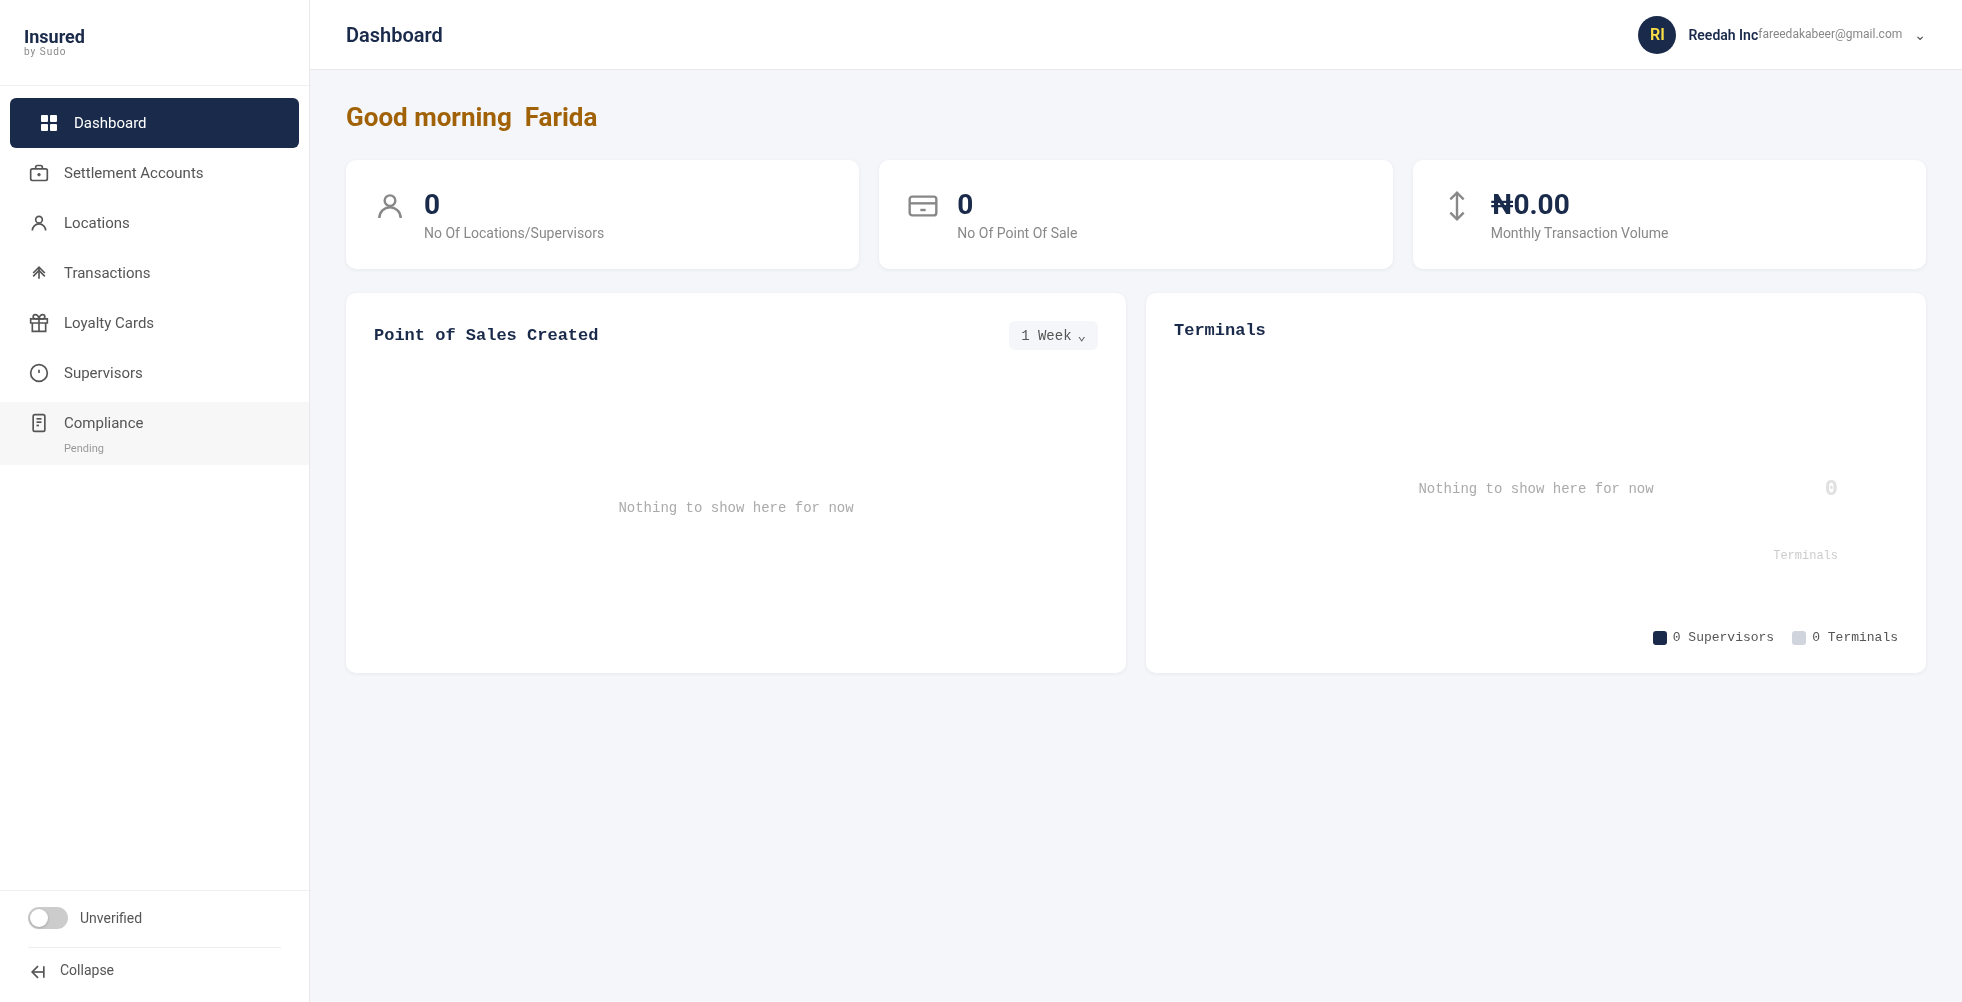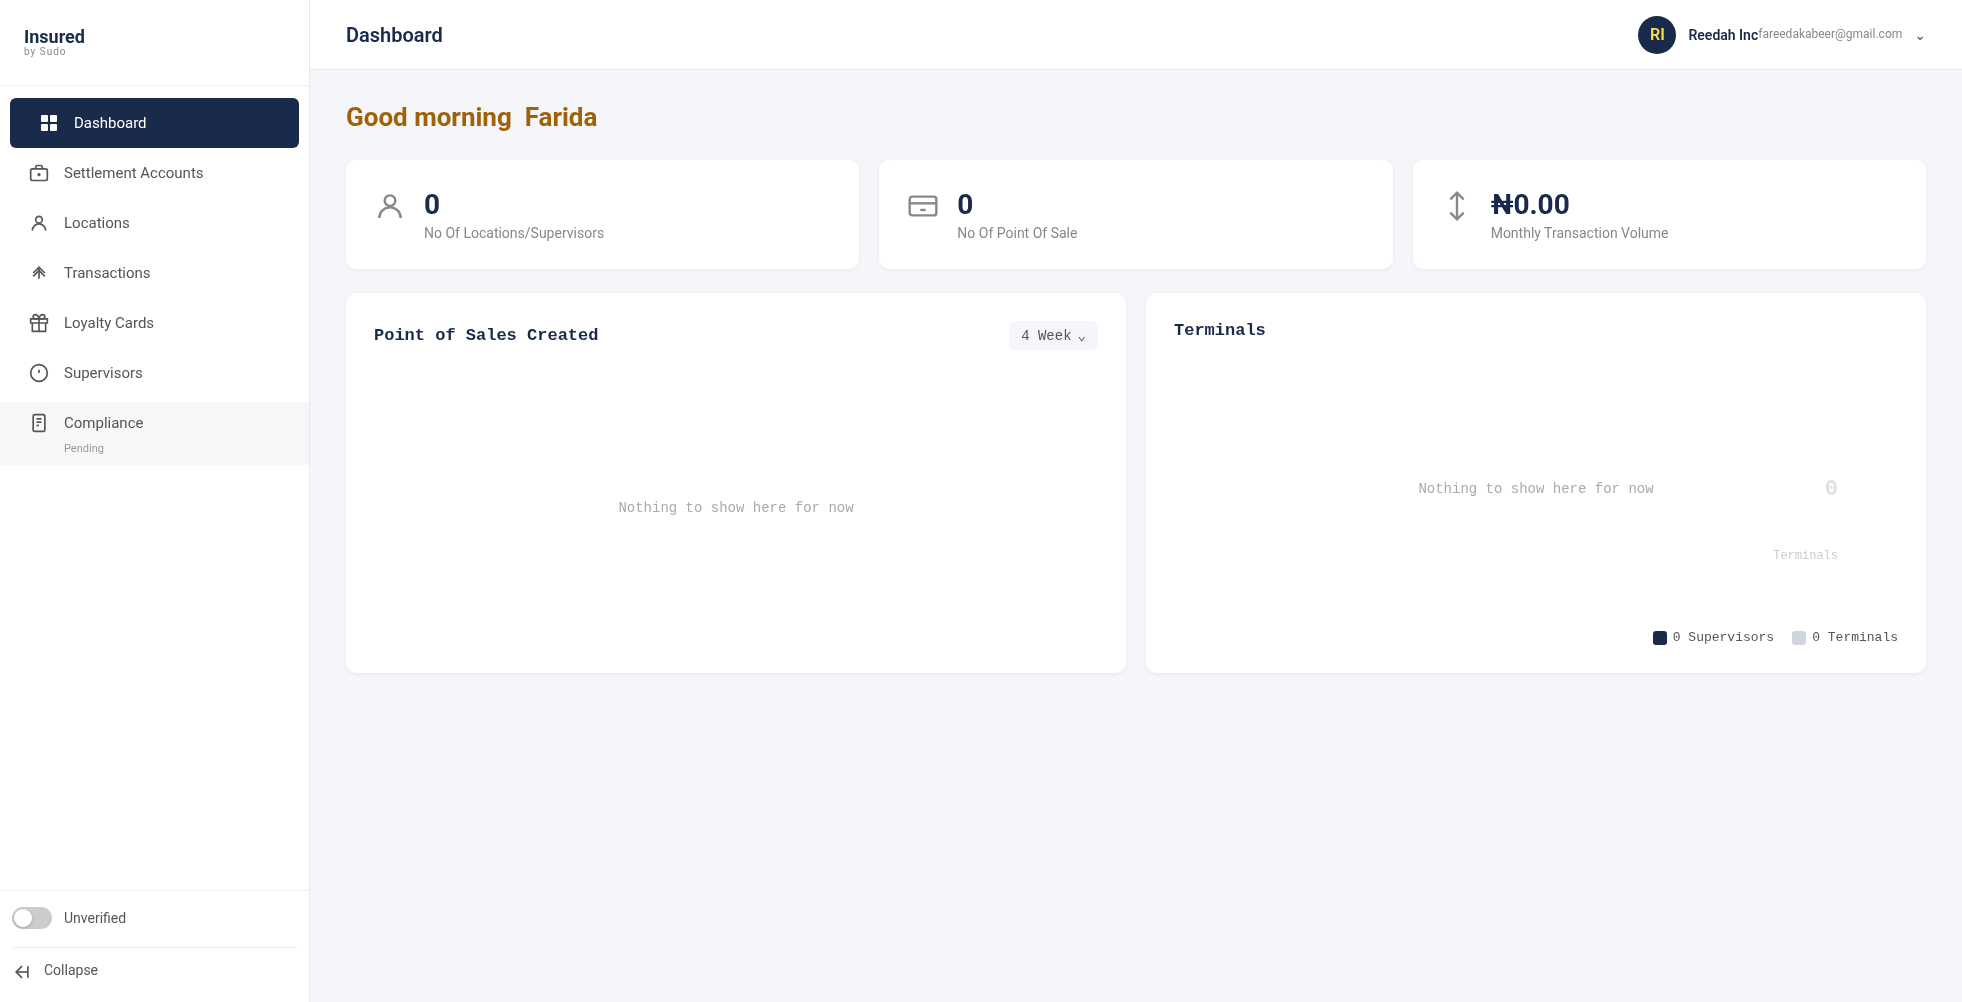--- a/index.html
+++ b/index.html
@@ -103,21 +103,21 @@
       gap: 14px;
     }
 
     .compliance-item .pending-badge {
       font-size: 10px;
       color: #999;
       margin-left: 36px;
     }
 
     .sidebar-bottom {
-      padding: 16px 12px;
+      padding: 16px 28px;
       border-top: 1px solid #f0f0f0;
     }
 
     .unverified-row {
       display: flex;
       align-items: center;
       gap: 12px;
       margin-bottom: 18px;
     }
 
@@ -587,21 +587,21 @@
       </div>
 
     </div>
 
     <div class="charts-row">
 
       <div class="chart-card">
         <div class="chart-header">
           <span class="chart-title">Point of Sales Created</span>
           <div class="week-selector">
-            <span>4 Week</span>
+            <span>1 Week</span>
             <span>⌄</span>
           </div>
         </div>
         <div class="chart-body">
           <span class="nothing-text">Nothing to show here for now</span>
         </div>
       </div>
 
       <div class="chart-card">
         <div class="chart-header">

